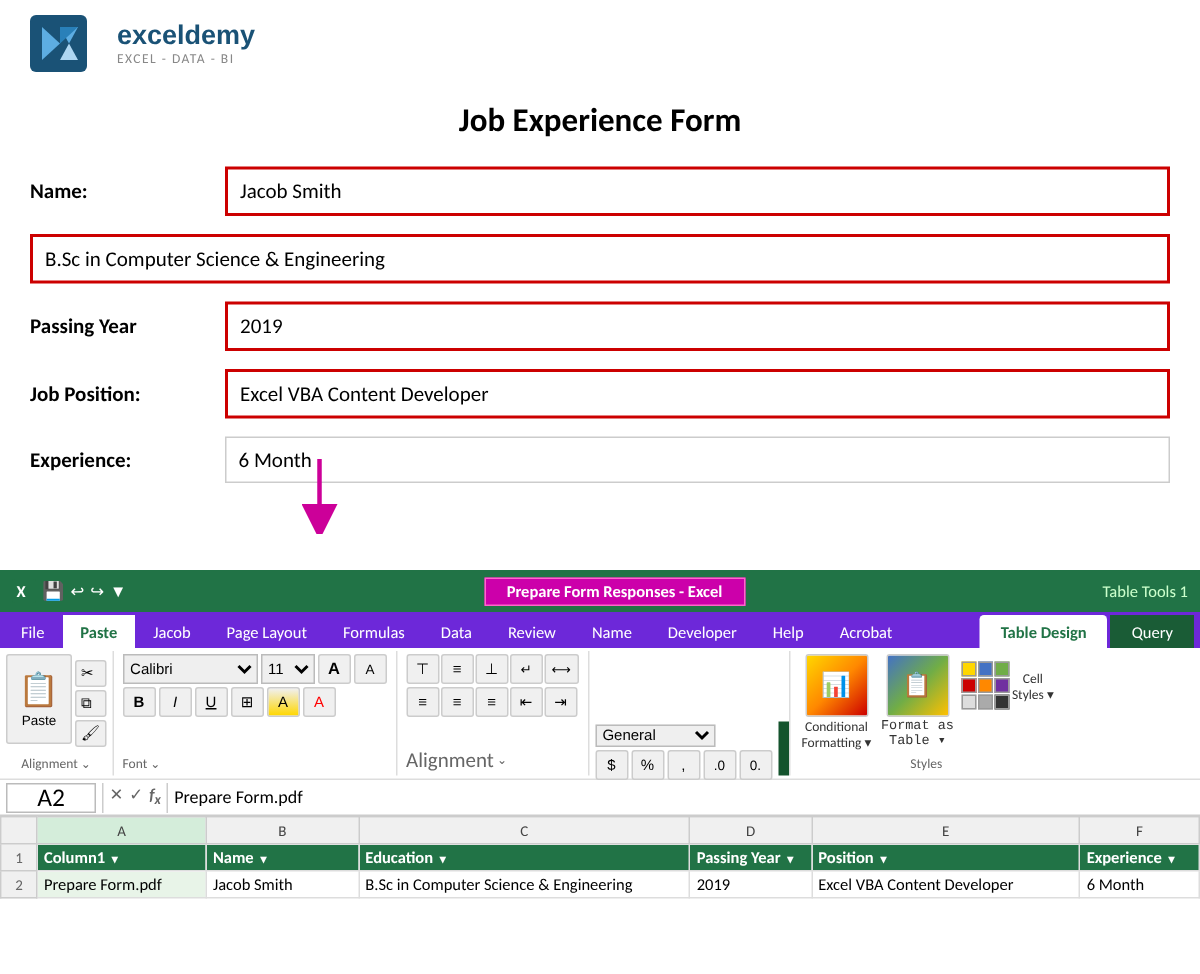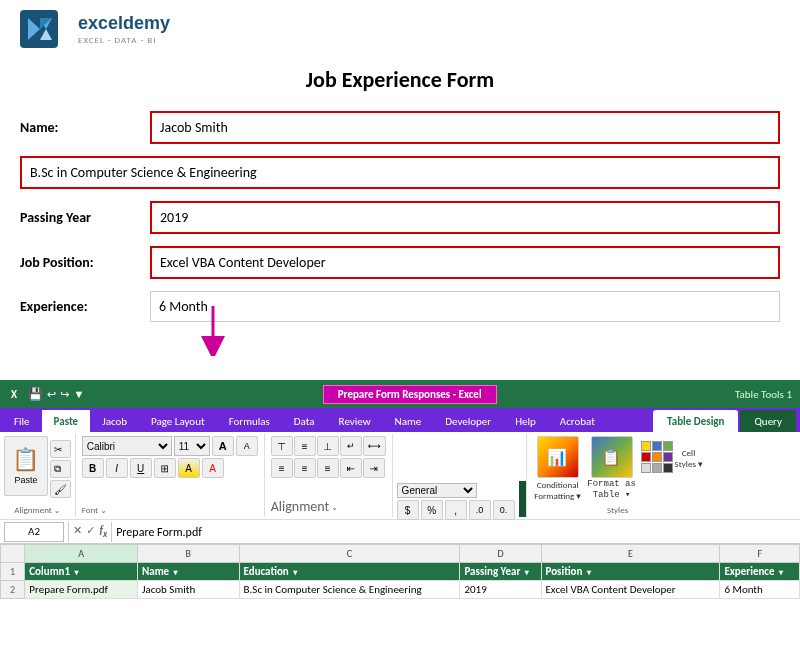--- a/index.html
+++ b/index.html
@@ -238,21 +238,21 @@
       align-items: center;
       border-bottom: 1px solid #ccc;
       padding: 0 4px;
       gap: 4px;
     }
 
     .name-box {
       width: 60px;
       height: 20px;
       border: 1px solid #bbb;
-      font-size: 11px;
+      font-size: 17px;
       text-align: center;
       display: flex;
       align-items: center;
       justify-content: center;
     }
 
     .formula-sep {
       width: 1px;
       height: 20px;
       background: #ccc;

